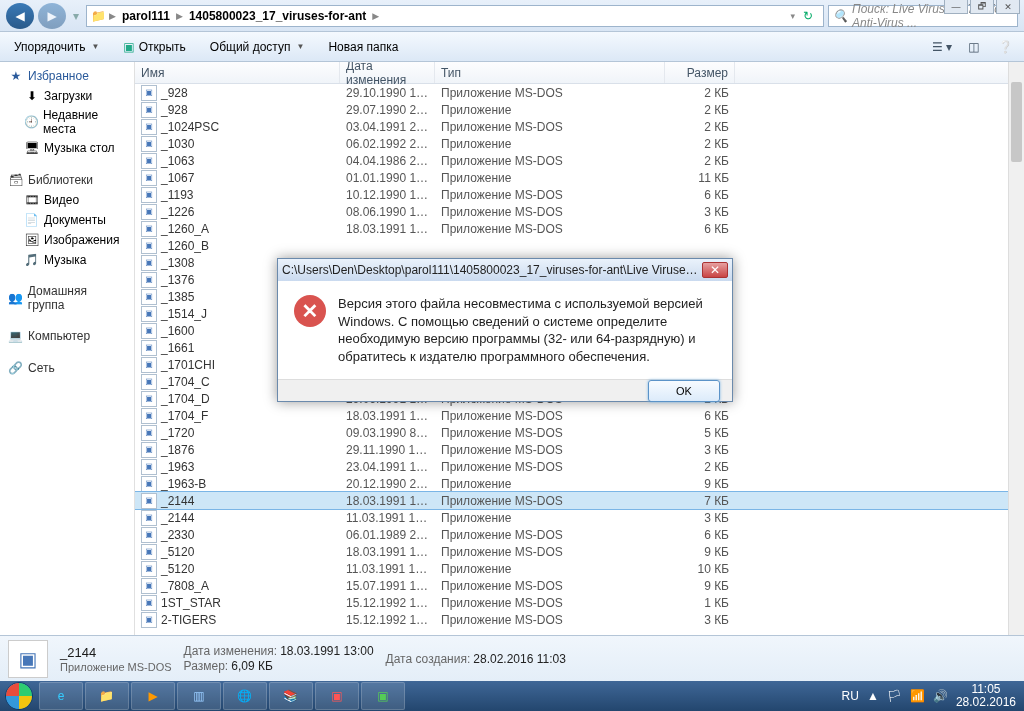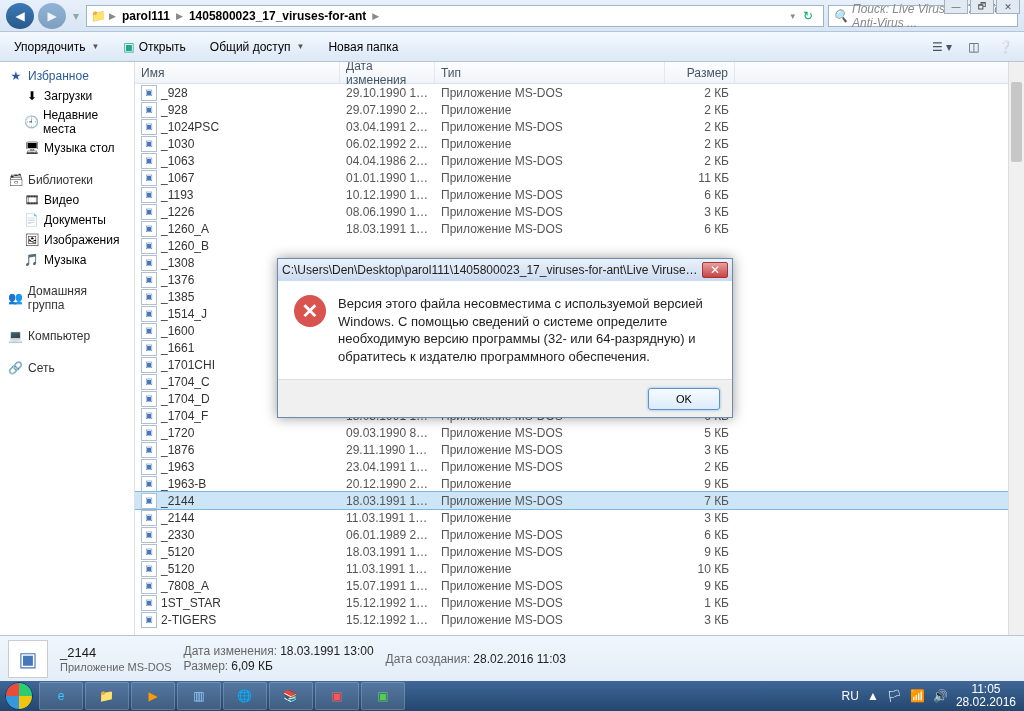--- a/index.html
+++ b/index.html
@@ -74,21 +74,21 @@
 .tray-time { text-align:center; line-height:1.1; }
 
 
 .dialog { position:absolute; left:277px; top:258px; width:456px; background:#f0f0f0; border:1px solid #6b8aac; box-shadow: 0 0 12px rgba(0,0,0,0.4); }
 .dlg-title { height:22px; background: linear-gradient(#eaf2fb,#cadaef); display:flex; align-items:center; padding:0 4px; font-size:11px; color:#222; }
 .dlg-title-text { flex:1; overflow:hidden; white-space:nowrap; text-overflow:ellipsis; }
 .dlg-close { width:26px; height:16px; background: linear-gradient(#e6a0a0,#c94444); border:1px solid #a33; border-radius:2px; display:flex; align-items:center; justify-content:center; color:#fff; font-size:10px; cursor:pointer; }
 .dlg-body { padding:14px 16px; display:flex; gap:12px; background:#fff; }
 .dlg-icon { width:32px; height:32px; border-radius:50%; background:#d9534f; display:flex; align-items:center; justify-content:center; color:#fff; font-size:20px; font-weight:bold; flex-shrink:0; }
 .dlg-msg { font-size:13px; line-height:1.35; color:#222; }
-.dlg-footer { height:38px; background:#f0f0f0; border-top:1px solid #ddd; display:flex; align-items:center; justify-content:flex-end; padding:0 12px; }
+.dlg-footer { height:22px; background:#f0f0f0; border-top:1px solid #ddd; display:flex; align-items:center; justify-content:flex-end; padding:0 12px; }
 .dlg-btn { min-width:72px; height:22px; background: linear-gradient(#f7fbff,#dcebfa); border:1px solid #5b93c8; border-radius:3px; cursor:pointer; font-size:11px; box-shadow: 0 0 3px #7ab5e6; }
 
 .sb-vert { position:absolute; right:0; top:0; bottom:0; width:16px; background:#f0f0f0; border-left:1px solid #ddd; }
 .sb-thumb { position:absolute; left:2px; right:2px; top:20px; height:80px; background:#c7c7c7; border-radius:2px; }
 </style>
 </head>
 <body>
 
 <div class="window-controls">
   <div>—</div>

